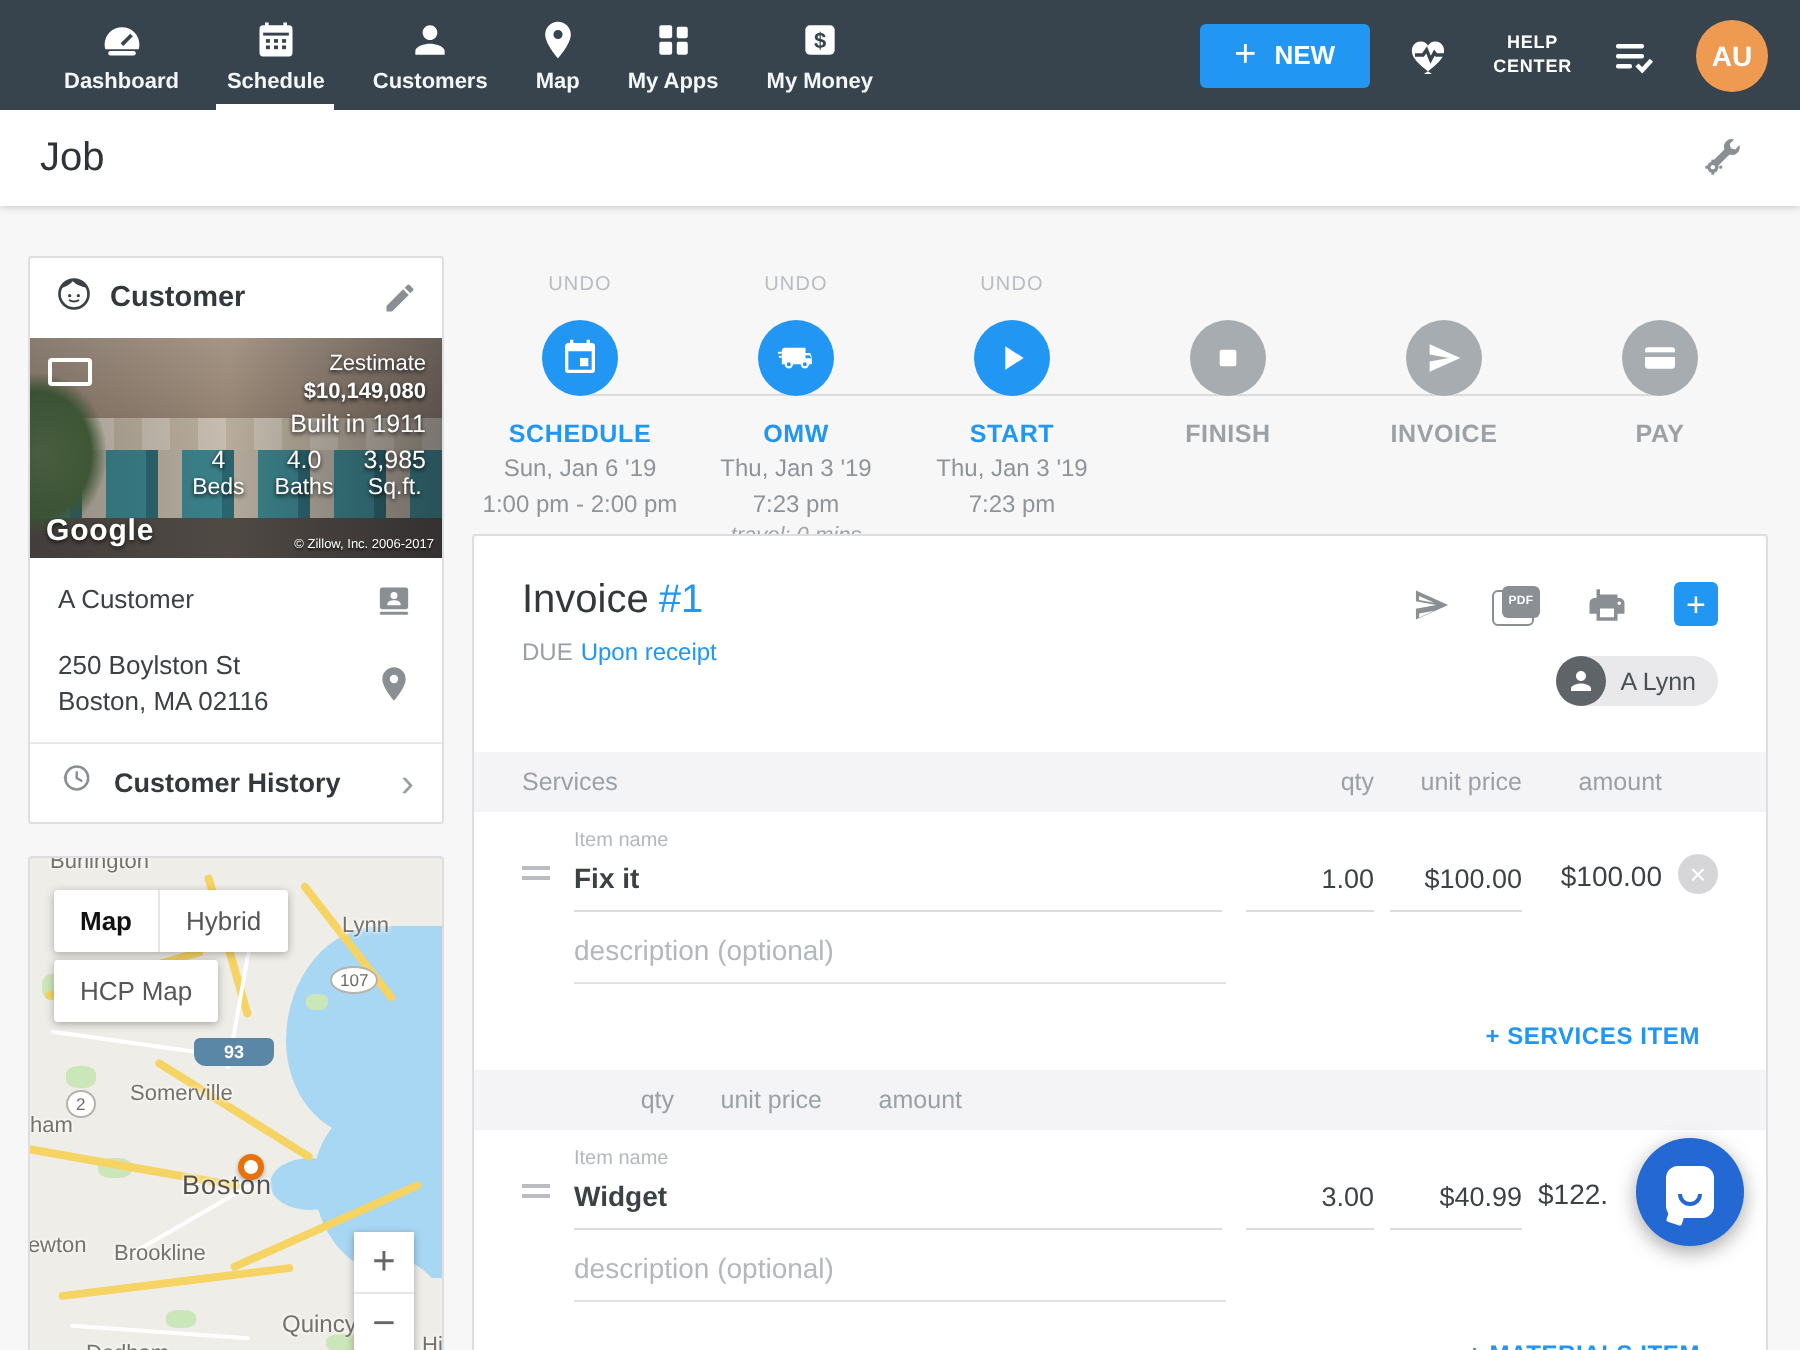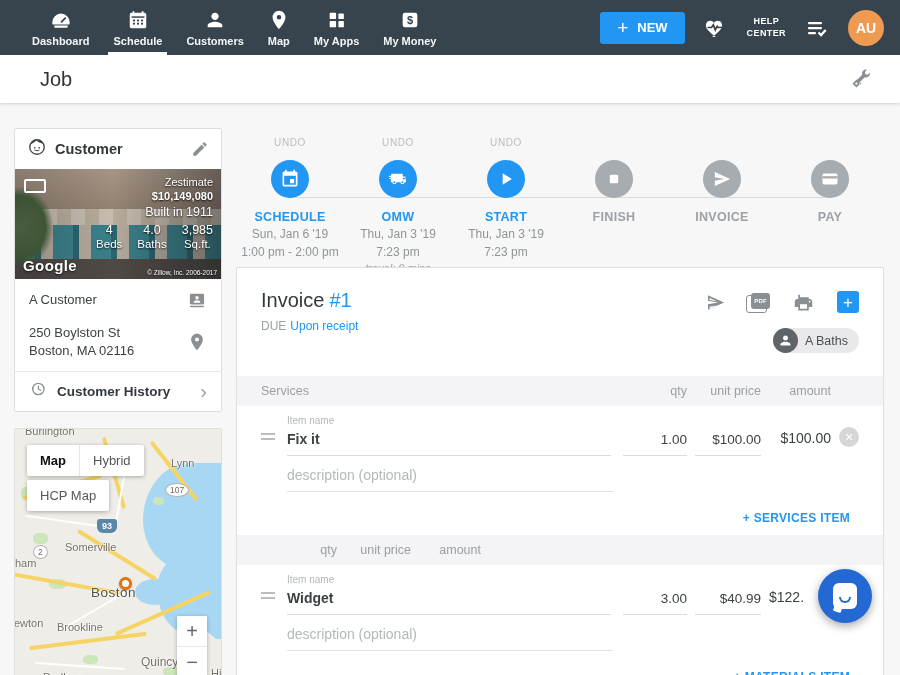--- a/index.html
+++ b/index.html
@@ -14,21 +14,21 @@
   .nav-tab svg { width:22px; height:22px; display:block; }
   .tab-underline { position:absolute; bottom:0; left:7px; right:7px; height:3px; background:#fff; }
   .nav-right { margin-left:auto; display:flex; align-items:center; gap:19px; padding-right:16px; }
   .btn-new { display:flex; align-items:center; gap:9px; background:#2196F3; color:#fff; font-weight:bold; font-size:13px; height:32px; padding:0 17px; border-radius:3px; cursor:pointer; }
   .btn-new .plus { font-size:19px; font-weight:normal; line-height:1; }
   .nav-icon svg { width:24px; height:24px; display:block; }
   .help { color:#fff; font-size:9px; font-weight:bold; text-align:center; line-height:1.3; letter-spacing:.4px; cursor:pointer; }
   .avatar { width:36px; height:36px; border-radius:50%; background:#EE9A50; color:#fff; display:flex; align-items:center; justify-content:center; font-size:14px; font-weight:bold; cursor:pointer; }
 
   
-  .page-header { position:absolute; top:55px; left:0; right:0; height:48px; background:#fff; box-shadow:0 1px 3px rgba(0,0,0,.16); display:flex; align-items:center; justify-content:space-between; padding:0 28px 0 40px; z-index:5; }
+  .page-header { position:absolute; top:55px; left:0; right:0; height:48px; background:#fff; box-shadow:0 1px 3px rgba(0,0,0,.16); display:flex; align-items:center; justify-content:space-between; padding:0 28px 0 20px; z-index:5; }
   .page-title { font-size:20px; color:#2F3338; }
   .job-tools svg { width:22px; height:22px; display:block; }
 
   
   .card { position:absolute; background:#fff; border:1px solid #DEDEE0; border-radius:2px; }
 
   
   .customer-card { left:14px; top:128px; width:208px; height:284px; }
   .cust-head { height:40px; display:flex; align-items:center; gap:8px; padding:0 12px; }
   .cust-head svg.face { width:20px; height:20px; }
@@ -65,21 +65,21 @@
 
   
   .map-card { left:14px; top:428px; width:208px; height:260px; overflow:hidden; background:#EFEDE8; border:1px solid #DEDEE0; }
   .water { position:absolute; background:#A8D7F3; }
   .park { position:absolute; background:#CBE6B9; border-radius:40%; }
   .road { position:absolute; height:4px; border-radius:2px; background:#F6D463; }
   .road.w { height:2px; background:#FFFFFF; }
   .map-label { position:absolute; font-size:11px; color:#75716B; text-shadow:0 0 2px #fff,0 0 2px #fff; white-space:nowrap; }
   .map-label.big { font-size:13.5px; color:#55524E; letter-spacing:.5px; }
   .shield { position:absolute; background:#fff; border:1px solid #B6B3AE; border-radius:50%; font-size:8.5px; color:#6E6B66; padding:1px 4px; text-shadow:none; }
-  .ishield { position:absolute; width:20px; height:14px; background:#5B87A7; border-radius:3px 3px 6px 6px; color:#fff; font-size:9px; font-weight:bold; display:flex; align-items:center; justify-content:center; }
+  .ishield { position:absolute; width:40px; height:14px; background:#5B87A7; border-radius:3px 3px 6px 6px; color:#fff; font-size:9px; font-weight:bold; display:flex; align-items:center; justify-content:center; }
   .marker { position:absolute; width:13px; height:13px; border-radius:50%; background:#fff; border:3.5px solid #E8710A; box-shadow:0 1px 2px rgba(0,0,0,.3); }
   .map-btns { position:absolute; left:12px; top:16px; display:flex; background:#fff; border-radius:2px; box-shadow:0 1px 4px rgba(0,0,0,.3); overflow:hidden; }
   .mb { padding:8px 13px; font-size:13px; color:#565656; cursor:pointer; }
   .mb.active { font-weight:bold; color:#111; }
   .mb-div { width:1px; background:#E6E6E6; }
   .hcp-btn { position:absolute; left:12px; top:51px; background:#fff; padding:8px 13px; font-size:13px; color:#565656; border-radius:2px; box-shadow:0 1px 4px rgba(0,0,0,.3); cursor:pointer; }
   .zoomctl { position:absolute; right:14px; top:187px; width:30px; background:#fff; box-shadow:0 1px 4px rgba(0,0,0,.3); display:flex; flex-direction:column; }
   .zb { height:30px; display:flex; align-items:center; justify-content:center; font-size:20px; color:#666; cursor:pointer; }
   .zb-div { height:1px; background:#E6E6E6; }
 
@@ -503,21 +503,21 @@
             </svg>
           </span>
         <span class="btn-plus">+</span>
       </div>
       <div class="assignee">
         <span class="av">
             <svg viewBox="0 0 24 24" fill="#fff">
               <path d="M12 12c2.21 0 4-1.79 4-4s-1.79-4-4-4-4 1.79-4 4 1.79 4 4 4zm0 2c-2.67 0-8 1.34-8 4v2h16v-2c0-2.66-5.33-4-8-4z"></path>
             </svg>
           </span>
-        <span class="nm">A Baths</span>
+        <span class="nm">A Lynn</span>
       </div>
     </div>
 
     <div class="band">
       <span class="t">Services</span>
       <span class="col-qty">qty</span>
       <span class="col-price">unit price</span>
       <span class="col-amt">amount</span>
       <span class="col-x"></span>
     </div>

